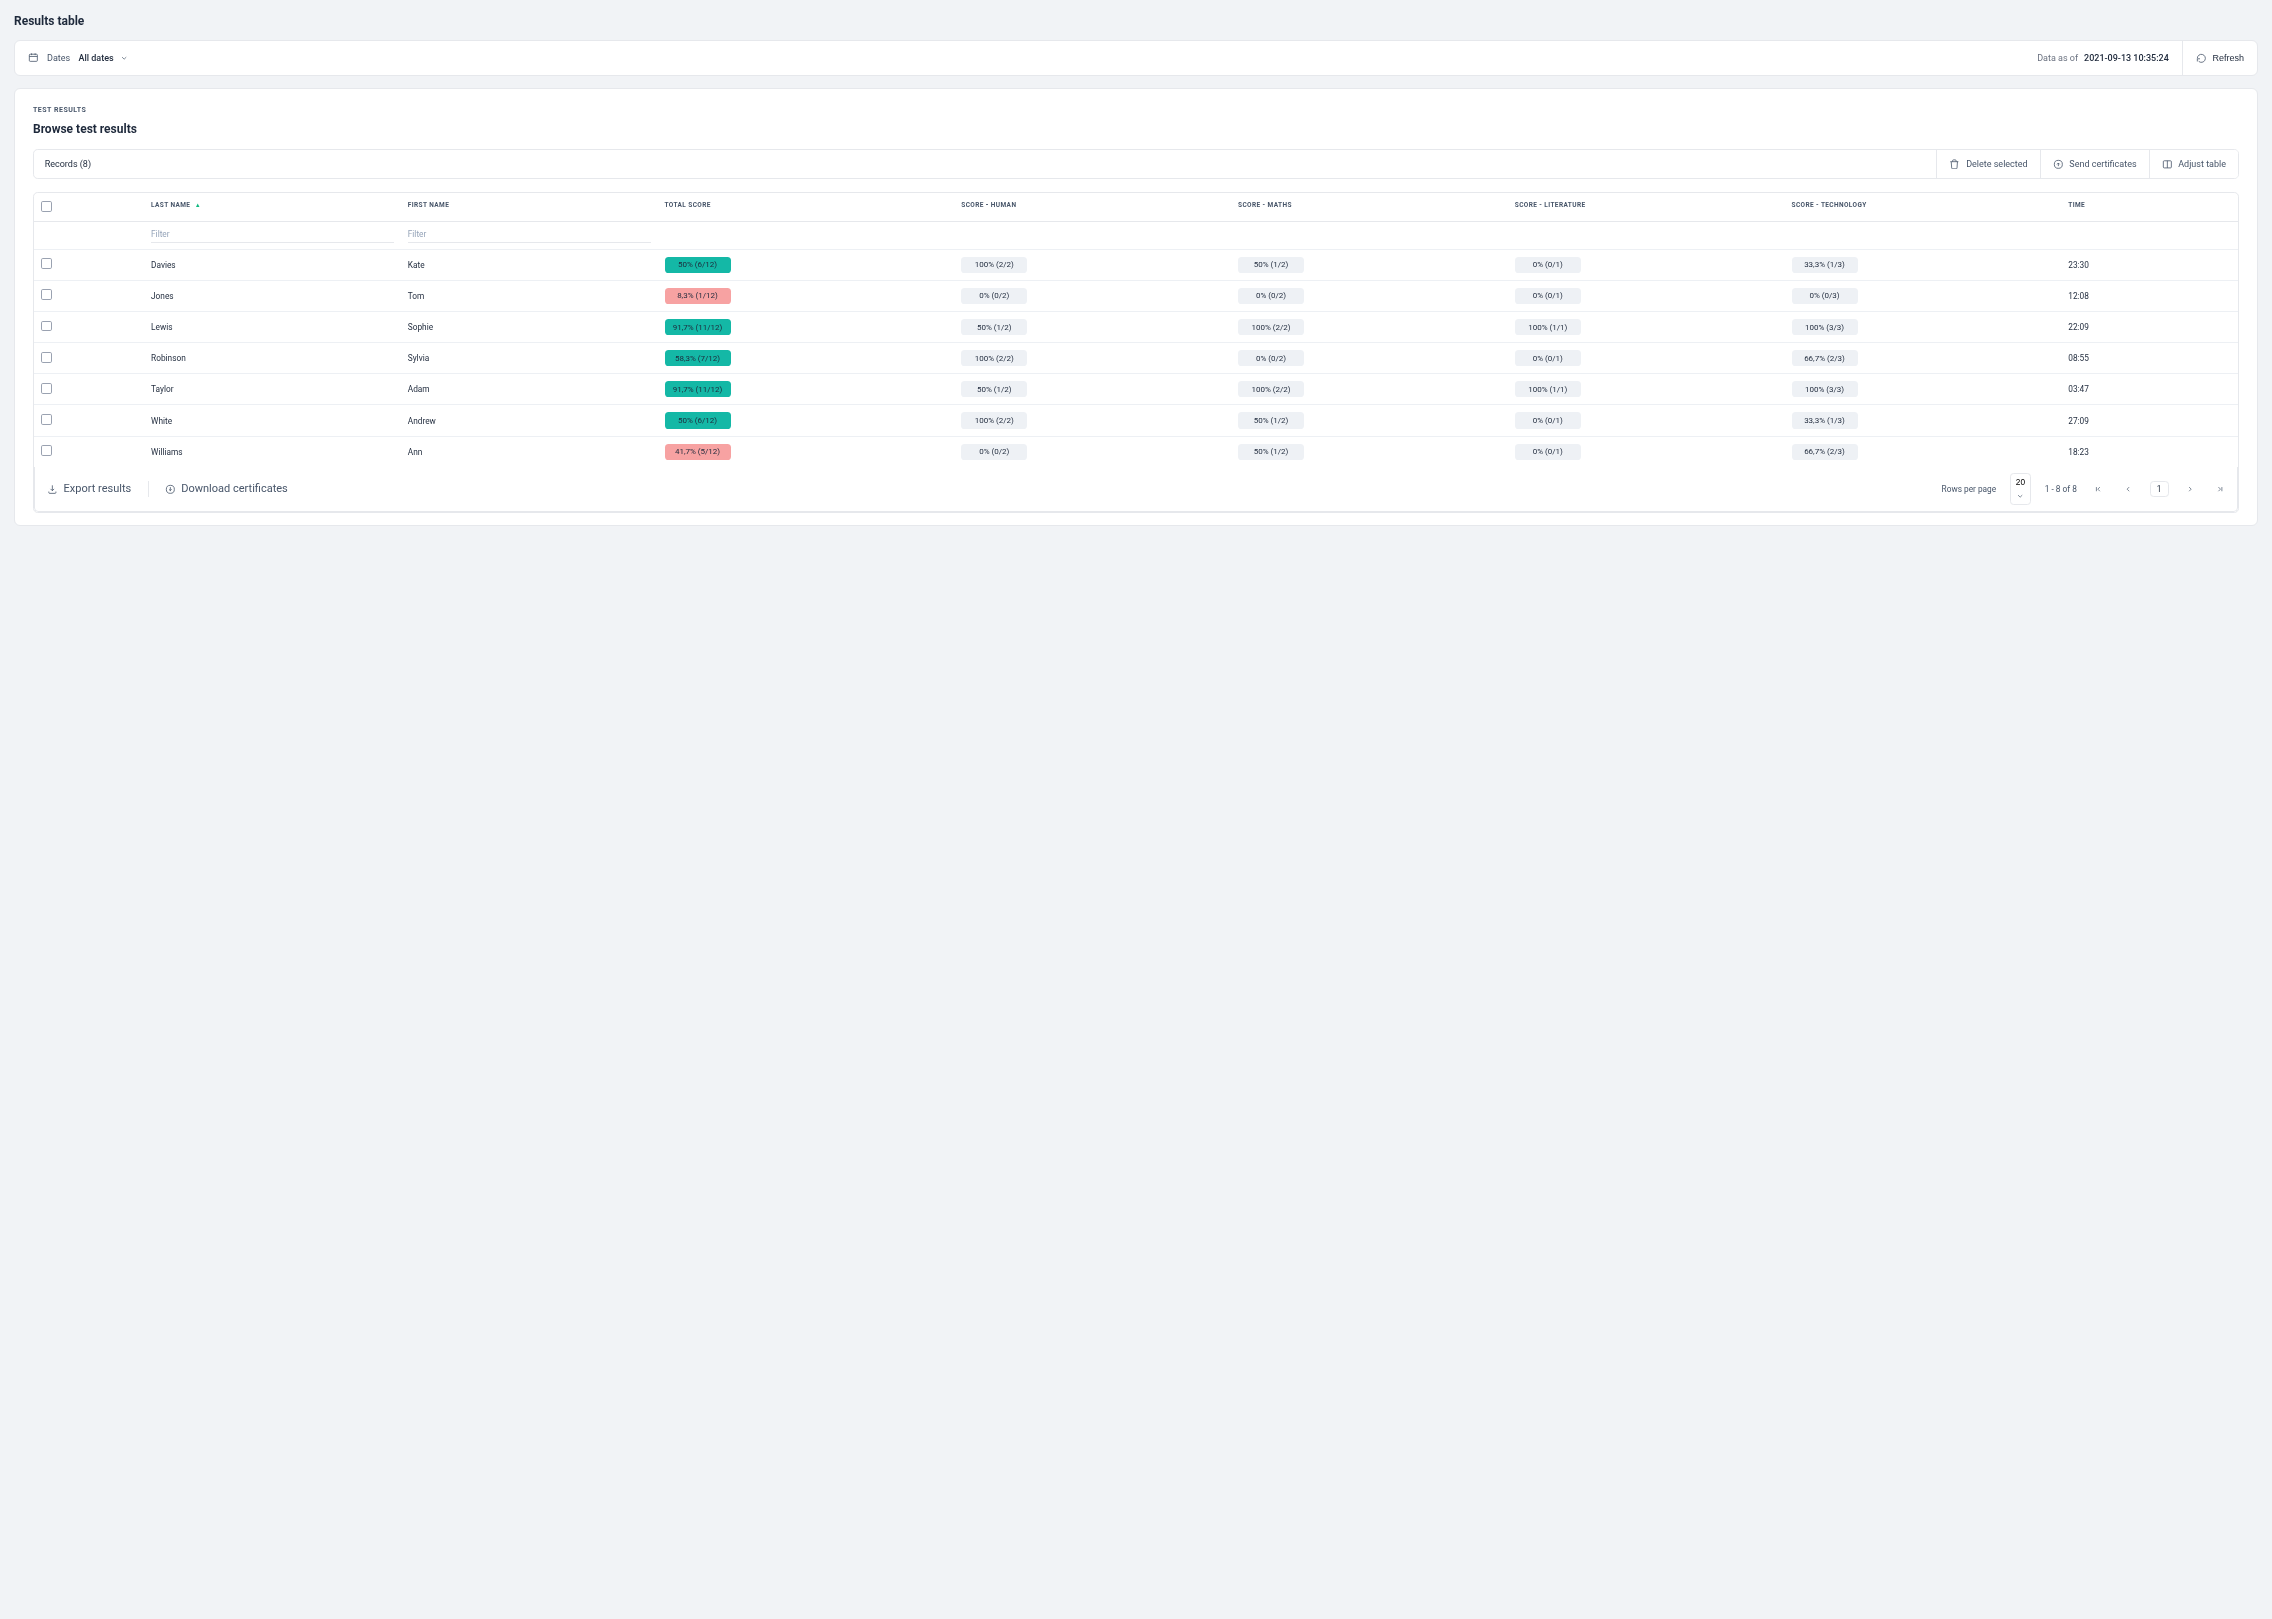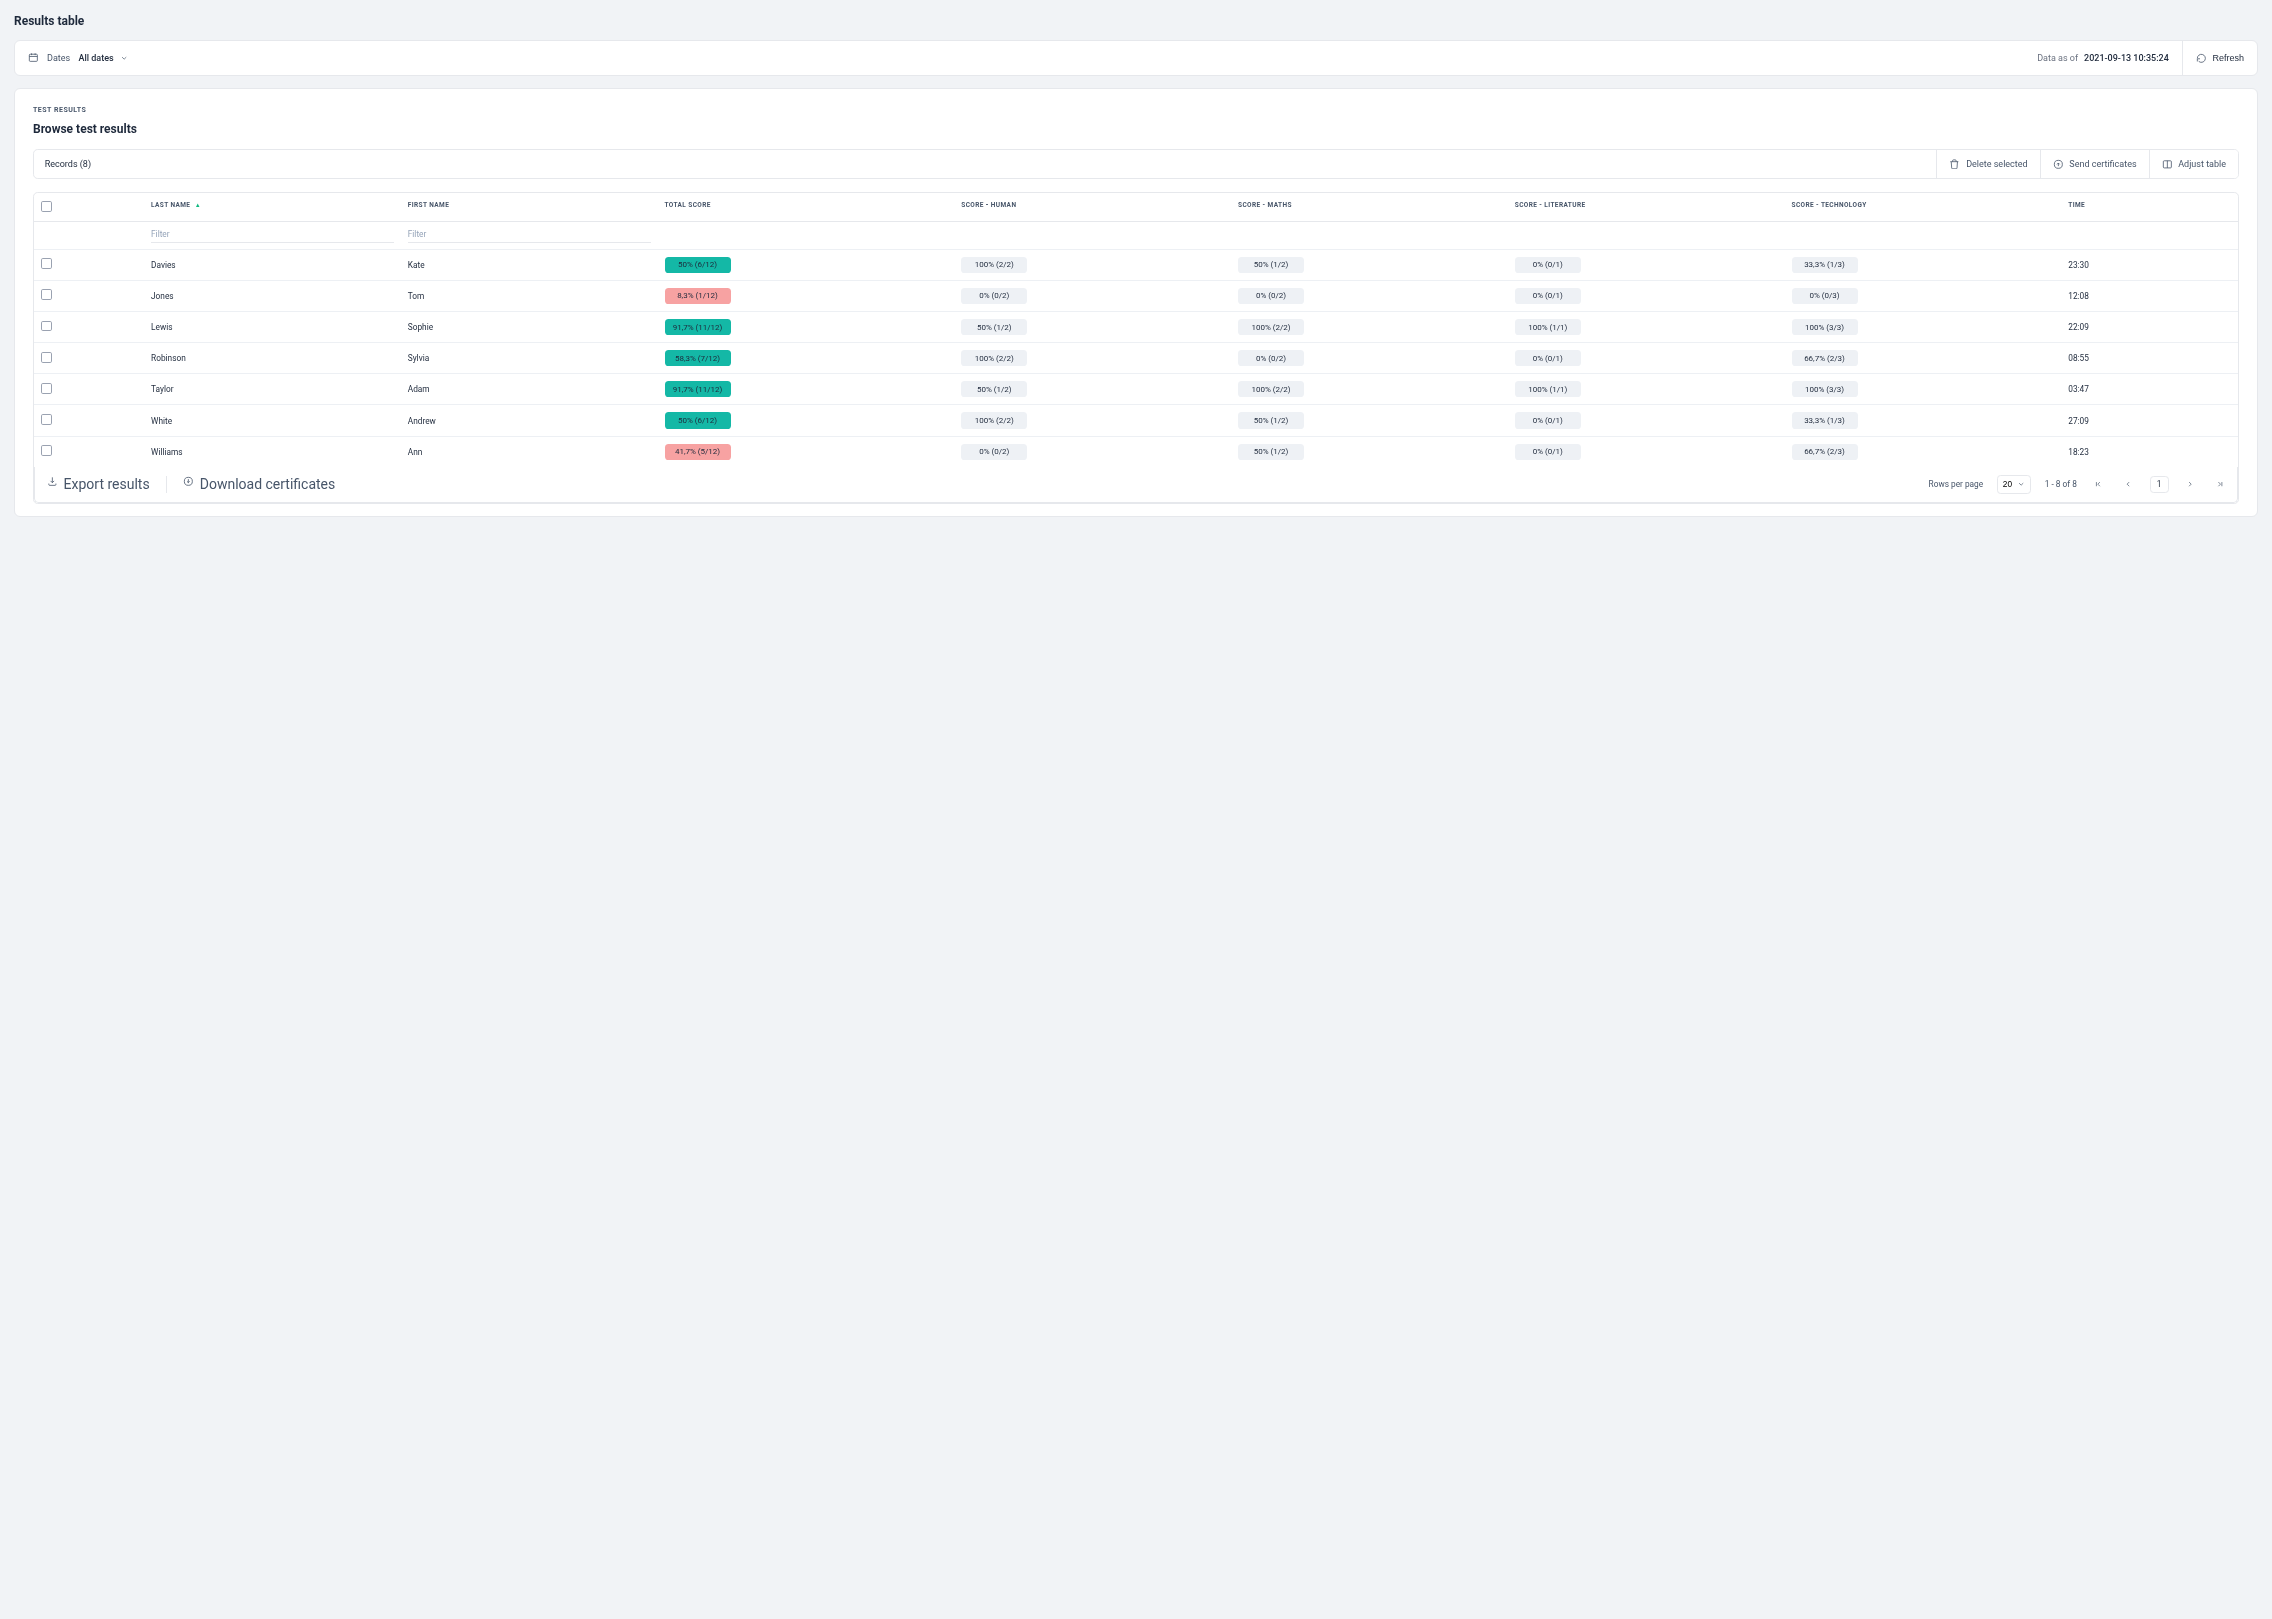--- a/index.html
+++ b/index.html
@@ -185,31 +185,31 @@
   .footer-bar {
     display: flex;
     align-items: center;
     gap: 14px;
     border: 0.6px solid #e6e8ec;
     border-top: none;
     border-radius: 0 0 4.7px 4.7px;
     padding: 6px 9.5px;
   }
   .footer-btn {
-    display: flex; gap: 6px;
-    background: none; border: none; font: inherit; font-size: 14px;
+    display: flex; align-items: center; gap: 6px;
+    background: none; border: none; font: inherit; font-size: 11px;
     color: #475569; cursor: pointer; padding: 3.6px 2.4px;
   }
   .footer-divider { width: 0.6px; height: 16.6px; background: #e6e8ec; }
   .spacer { flex: 1; }
   .rpp-label { font-size: 8.3px; color: #475569; }
   .rpp-select {
     border: 0.6px solid #e6e8ec; border-radius: 3.6px;
     padding: 3.6px 4.7px; display: flex; align-items: center; gap: 4.7px;
-    font-size: 8.3px; cursor: pointer; background: #fff;
+    font-size: 8.3px; cursor: pointer; background: #fff; flex-direction: column;
   }
   .range-label { font-size: 8.3px; color: #475569; }
   .pager-btn {
     border: none; background: none;
     color: #cbd5e1; cursor: pointer; padding: 3.6px;
     font-size: 8.3px; display: flex; align-items: center;
   }
   .page-num {
     border: 0.6px solid #e6e8ec; border-radius: 3.6px;
     padding: 2.4px 6px; font-size: 8.3px;

